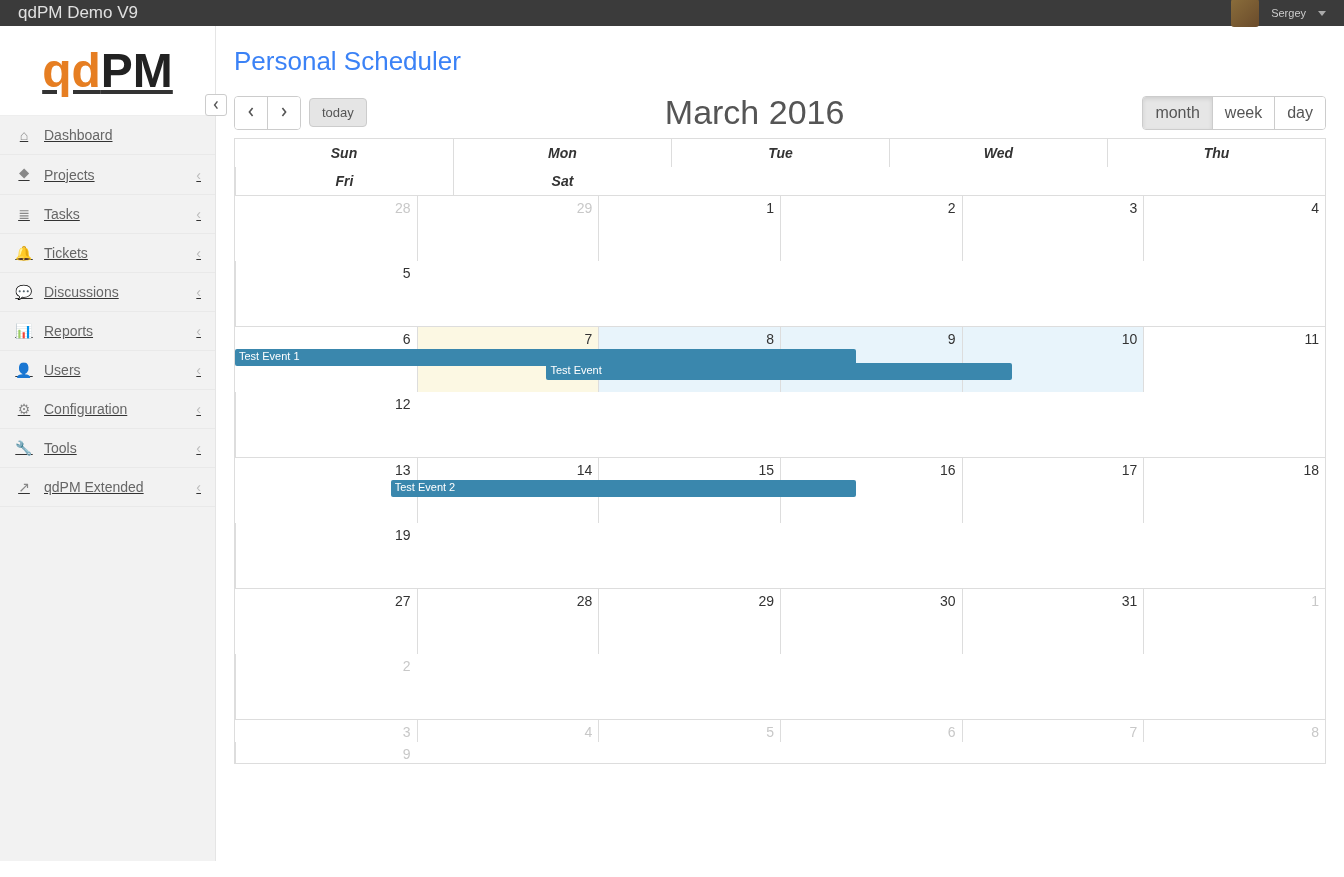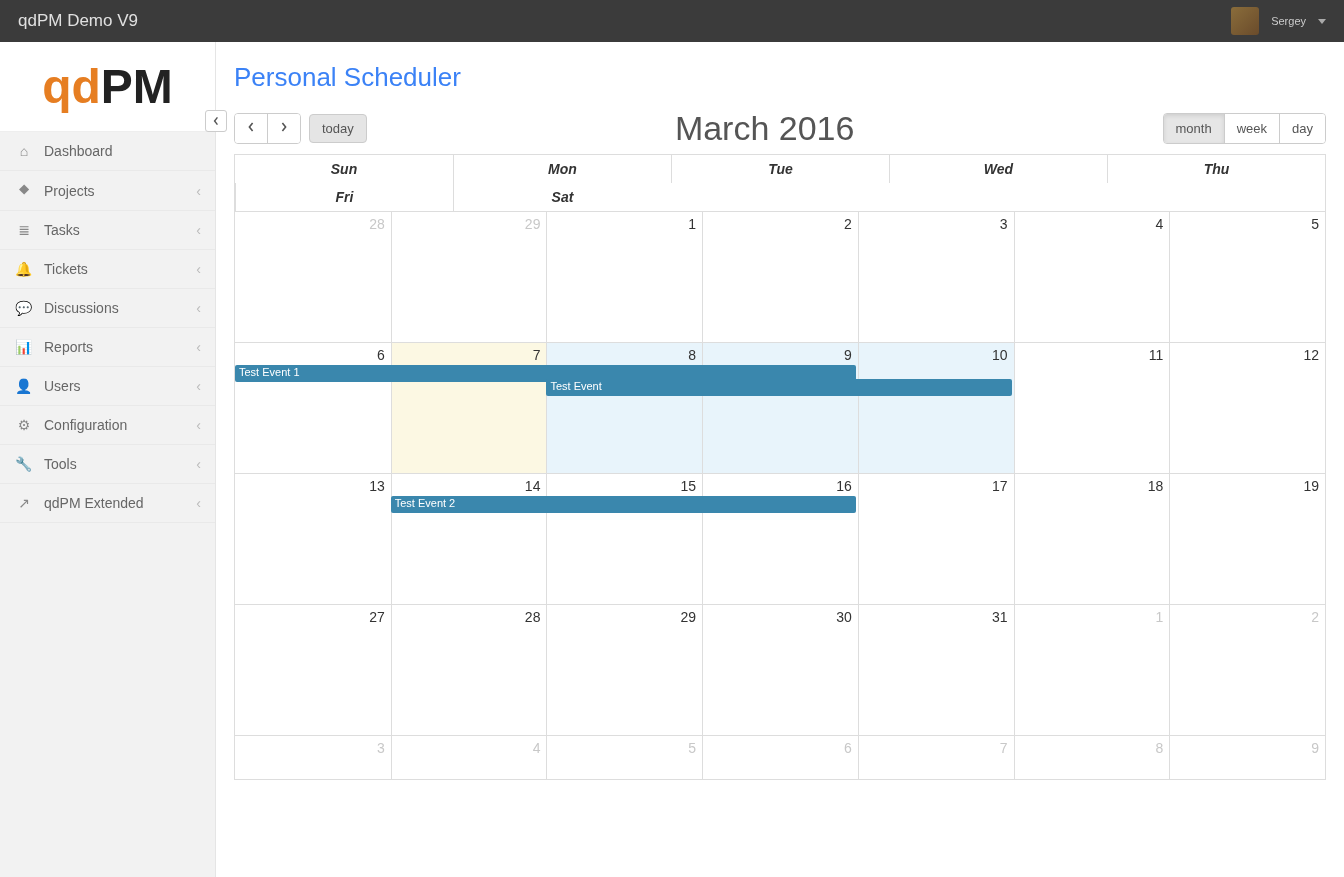--- a/index.html
+++ b/index.html
@@ -1,56 +1,56 @@
 <!DOCTYPE html>
 <html><head>
 <meta charset="utf-8">
 <style>
 * { box-sizing: border-box; margin: 0; padding: 0; }
 body { font-family: "Helvetica Neue", Helvetica, Arial, sans-serif; background: #fff; color: #333; overflow: hidden; }
 
-.topbar { height: 42px; background: #3b3b3b; display: flex; align-items: center; justify-content: space-between; padding: 0 18px; color: #ddd; }
+.topbar { height: 26px; background: #3b3b3b; display: flex; align-items: center; justify-content: space-between; padding: 0 18px; color: #ddd; }
 .topbar-title { font-size: 17px; font-weight: 400; color: #e0e0e0; }
 .topbar-user { display: flex; align-items: center; gap: 12px; font-size: 11px; color: #ccc; cursor: pointer; padding-left: 39px; }
 .avatar { width: 28px; height: 28px; border-radius: 3px; background: linear-gradient(135deg,#8a6d3b,#6a4b2b); display:inline-block; }
 .chev-down { width:0; height:0; border-left:4px solid transparent; border-right:4px solid transparent; border-top:5px solid #aaa; display:inline-block; }
 
 .shell { display: flex; height: calc(877px - 42px); }
 
-.sidebar { width: 216px; background: #f2f2f2; border-right: 1px solid #e5e5e5; position: relative; }
+.sidebar { width: 216px; background: #f2f2f2; border-right: 1px solid #e5e5e5; position: relative; text-decoration: underline; }
 .logo-box { height: 90px; display:flex; align-items:center; justify-content:center; background:#fff; border-bottom:1px solid #eee; }
 .logo-q { font-size: 48px; font-weight: 700; }
 .logo-q .oq { color:#e67e22; } .logo-q .bk { color:#222; }
 .collapse-btn { position:absolute; top:68px; right:-12px; width:22px; height:22px; background:#fff; border:1px solid #ccc; border-radius:3px; display:flex; align-items:center; justify-content:center; cursor:pointer; }
 .collapse-btn svg { width:10px; height:10px; stroke:#555; }
 
 .nav { list-style:none; }
 .nav li { display:flex; align-items:center; padding: 11px 14px; font-size:14px; color:#666; cursor:pointer; border-bottom:1px solid #e9e9e9; }
 .nav li .ico { width:20px; text-align:center; margin-right:10px; color:#888; font-size:14px; }
 .nav li .lbl { flex:1; }
 .nav li .arr { color:#bbb; }
 
 .main { flex:1; padding: 20px 18px 0 18px; overflow:hidden; }
 .page-title { font-size: 26px; font-weight: 300; color: #3b82f6; margin-bottom: 16px; }
 
 .cal-toolbar { display:flex; align-items:center; justify-content:space-between; margin-bottom: 6px; }
 .tb-left { display:flex; align-items:center; gap:8px; }
 .btn-group { display:inline-flex; border:1px solid #ccc; border-radius:4px; overflow:hidden; background:#fff; }
-.btn-group button { border:none; background:#fff; padding:7px 12px; cursor:pointer; color:#555; font-size:13px; }
+.btn-group button { border:none; background:#fff; padding:7px 12px; cursor:pointer; color:#555; font-size:16px; }
 .btn-group button + button { border-left:1px solid #ccc; }
 .btn-group button.active { background:#e6e6e6; box-shadow: inset 0 2px 4px rgba(0,0,0,.1);}
 .btn-single { border:1px solid #ccc; border-radius:4px; background:#e5e5e5; padding:6px 12px; cursor:pointer; font-size:13px; color:#555; }
 .cal-title { font-size: 34px; font-weight: 300; color:#555; flex:1; text-align:center;}
 
 .calendar { border:1px solid #ddd; }
 .cal-head { display:grid; grid-template-columns: repeat(5,1fr); font-style: italic; }
 .cal-head div { text-align:center; padding:6px 0; font-size:14px; font-weight:700; background:#fff; border-left:1px solid #ddd; }
 .cal-head div:first-child { border-left:none; }
 
-.cal-body .week { position:relative; display:grid; grid-template-columns: repeat(7,1fr); min-height:131px; border-top:1px solid #ddd; }
+.cal-body .week { position:relative; display:grid; grid-template-columns: repeat(6,1fr); min-height:131px; border-top:1px solid #ddd; }
 .cal-body .week:last-child { min-height: 44px; }
 .cell { border-left:1px solid #ddd; padding:4px 6px 0 0; position:relative; }
 .cell:first-child { border-left:none; }
 .daynum { text-align:right; font-size:14px; color:#333; }
 .other .daynum { color:#c8c8c8; }
 .hl-today { background: #fcf8e3; }
 .hl-sel { background: #e8f4fb; }
 
 .event-bar { position:absolute; height:17px; background:#3a87ad; color:#fff; font-size:11px; padding:1px 4px 0 4px; white-space:nowrap; overflow:hidden; border-radius:2px; cursor:pointer; z-index:3; top:0; }
 .arrow-svg { width:8px; height:12px; stroke:#555; fill:none; stroke-width:2; }

